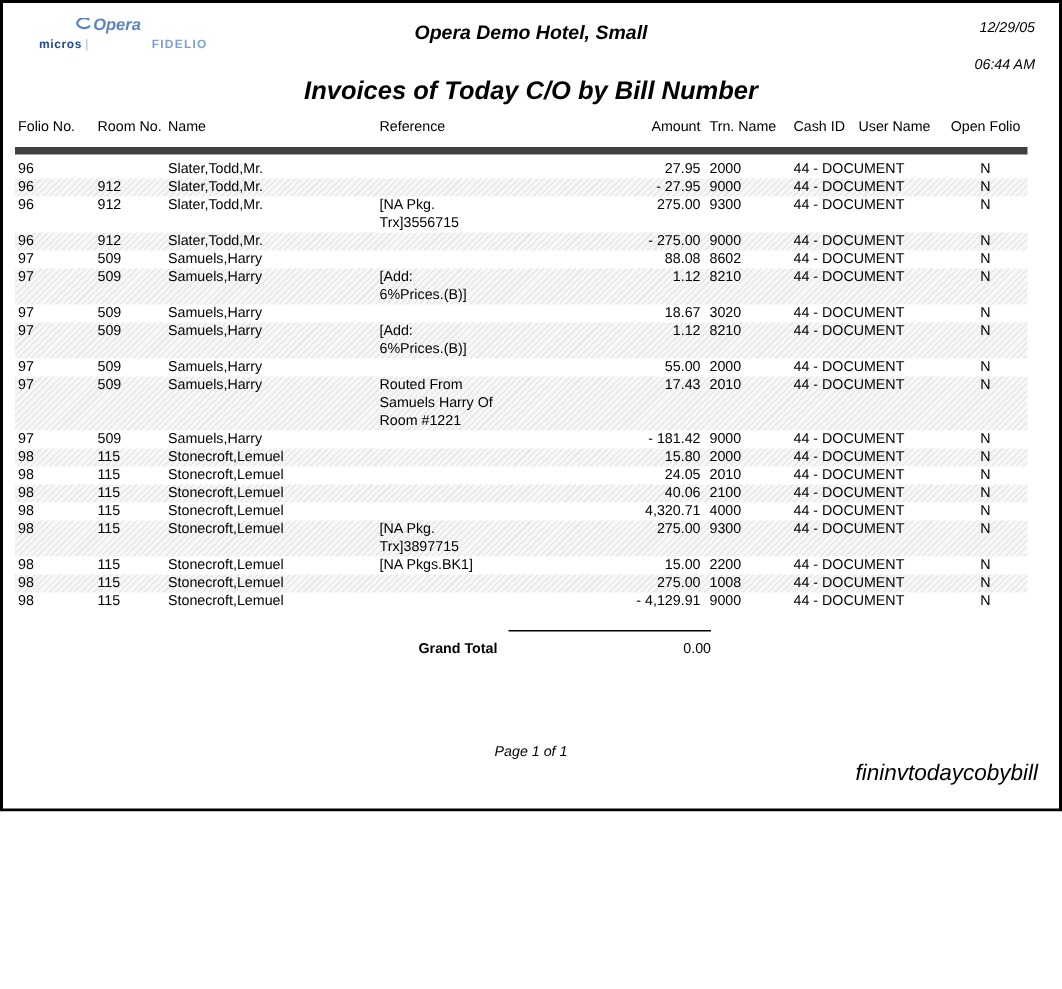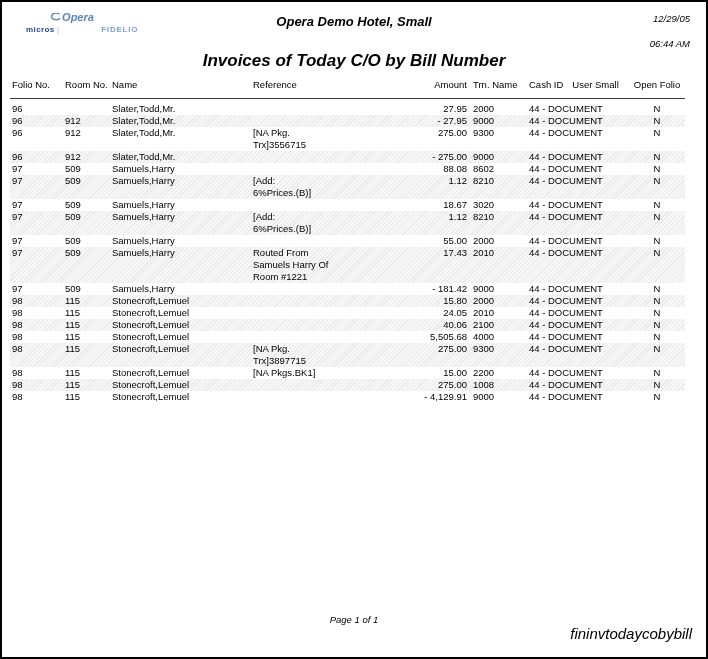--- a/index.html
+++ b/index.html
@@ -1,18 +1,18 @@
 <!DOCTYPE html>
 <html><head>
 <meta charset="utf-8">
 <style>
   html, body { margin: 0; padding: 0; background: #fff; }
   .page {
     position: relative;
-    width: 708px; height: 659px;
+    width: 708px; height: 541px;
     box-sizing: border-box;
     border: 2px solid #000;
     background: #fff;
     font-family: "Liberation Sans", sans-serif;
     color: #000;
     overflow: hidden;
   }
   
   .logo { position: absolute; left: 24px; top: 9px; width: 92px; text-align: center; line-height: 12px; }
   .logo-top { font-size: 11px; font-style: italic; font-weight: bold; color: #5f83c0; white-space: nowrap; }
@@ -30,21 +30,21 @@
   .report-title {
     position: absolute; top: 49px; left: 0; width: 100%;
     text-align: center; font-weight: bold; font-style: italic; font-size: 17px;
   }
   
   .table { position: absolute; top: 77px; left: 8px; width: 675px; font-size: 9.5px; }
   .grid-cols {
     display: grid;
     grid-template-columns: 55px 47px 141px 94px 120px 62px 100px 56px;
   }
-  .thead { padding-bottom: 7px; border-bottom: 1px solid #404040; line-height: 12px; }
+  .thead { padding-bottom: 7px; border-bottom: 5px solid #404040; line-height: 12px; }
   .tbody { margin-top: 4px; }
   .row { line-height: 12px; }
   .row.shaded {
     background-image: repeating-linear-gradient(135deg, #e9e9e9 0px, #e9e9e9 1px, #f7f7f7 1px, #f7f7f7 3px);
   }
   .c-folio { padding-left: 2px; }
   .c-amount { text-align: right; }
   .c-trn { padding-left: 6px; }
   .c-open { text-align: center; }
   .c-ref { white-space: pre-line; }
@@ -92,21 +92,21 @@
   <div class="table">
     <div class="thead grid-cols">
       <div class="c-folio">Folio No.</div>
       <div>Room No.</div>
       <div>Name</div>
       <div>Reference</div>
       <div class="c-amount">Amount</div>
       <div class="c-trn">Trn. Name</div>
       <div class="h-cashuser">
         <span>Cash ID</span>
-        <span>User Small</span>
+        <span>User Name</span>
       </div>
       <div class="c-open">Open Folio</div>
     </div>
 
     <div class="tbody" id="table-body">
   <div class="row grid-cols">
     <div class="c-folio">96</div>
     <div></div>
     <div>Slater,Todd,Mr.</div>
     <div class="c-ref"></div>
@@ -262,21 +262,21 @@
     <div class="c-trn">2100</div>
     <div>44 - DOCUMENT</div>
     <div class="c-open">N</div>
   </div>
 
   <div class="row grid-cols">
     <div class="c-folio">98</div>
     <div>115</div>
     <div>Stonecroft,Lemuel</div>
     <div class="c-ref"></div>
-    <div class="c-amount">5,505.68</div>
+    <div class="c-amount">4,320.71</div>
     <div class="c-trn">4000</div>
     <div>44 - DOCUMENT</div>
     <div class="c-open">N</div>
   </div>
 
   <div class="row grid-cols shaded">
     <div class="c-folio">98</div>
     <div>115</div>
     <div>Stonecroft,Lemuel</div>
     <div class="c-ref">[NA Pkg.
@@ -314,18 +314,23 @@
     <div>115</div>
     <div>Stonecroft,Lemuel</div>
     <div class="c-ref"></div>
     <div class="c-amount">- 4,129.91</div>
     <div class="c-trn">9000</div>
     <div>44 - DOCUMENT</div>
     <div class="c-open">N</div>
   </div>
 </div>
 
+    <div class="grand-total">
+      <div class="gt-rule"></div>
+      <div class="gt-label">Grand Total</div>
+      <div class="gt-value">0.00</div>
+    </div>
   </div>
 
   <div class="footer-page">Page 1 of 1</div>
   <div class="footer-id">fininvtodaycobybill</div>
 
 </div>
 
 </body></html>

